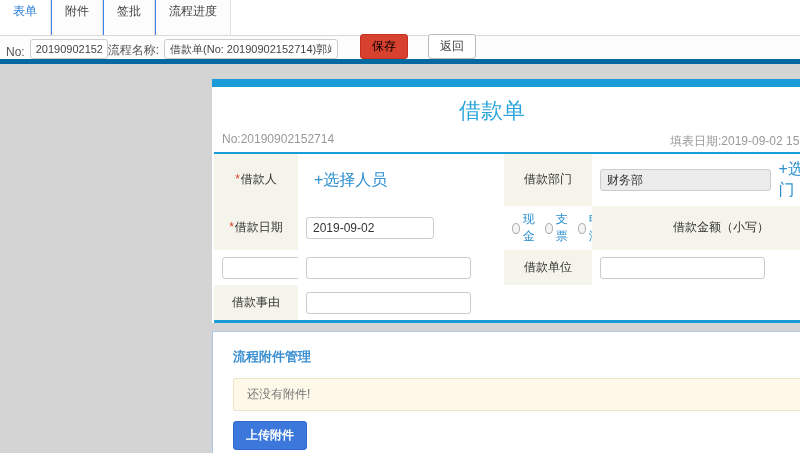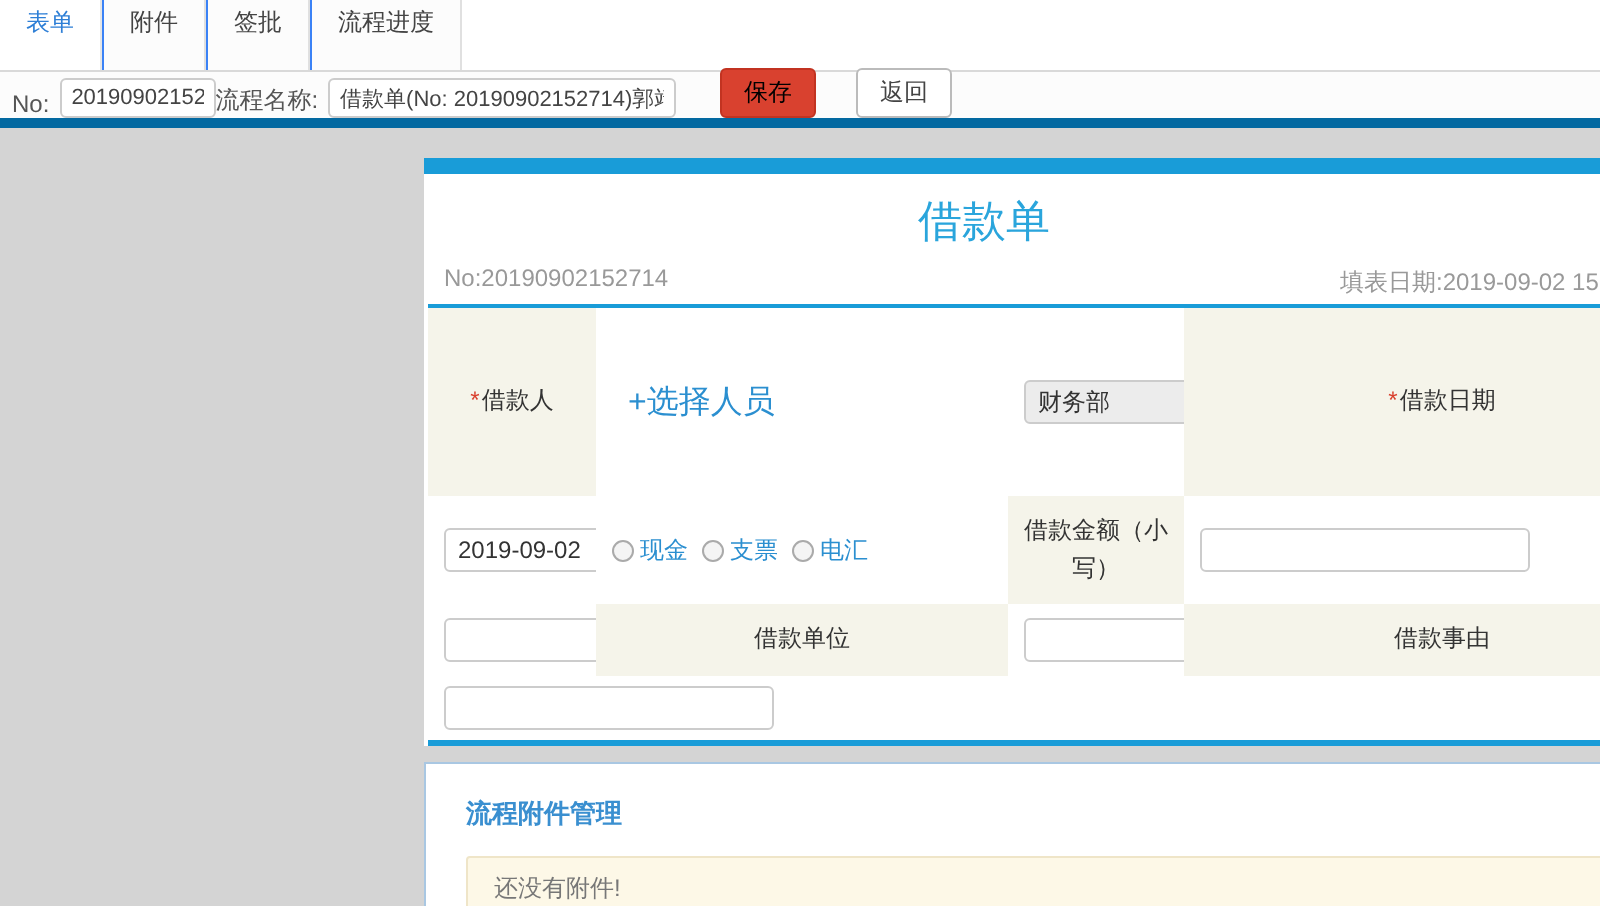--- a/index.html
+++ b/index.html
@@ -38,21 +38,21 @@
   .meta-row { position:relative; height:20px; font-size:12px; color:#999; padding:0 10px; }
   .meta-date { position:absolute; left:458px; top:1px; white-space:nowrap; }
   .ftable { display:grid; grid-template-columns:84px 206px 88px 1fr; margin:0 2px;
             border-top:2px solid #199cd8; border-bottom:3px solid #199cd8; }
   .lbl { background:#f5f4ea; display:flex; align-items:center; justify-content:center;
          text-align:center; font-size:12px; color:#333; padding:8px 5px; line-height:1.6; }
   .fld { display:flex; align-items:center; font-size:12px; padding:5px 8px; background:#fff; }
   .req { color:#d9412f; margin-right:1px; }
   .inp { height:22px; border:1px solid #ccc; border-radius:3px; font-size:12px; padding:0 6px; color:#333; background:#fff; }
   .inp.ro { background:#ececec; color:#333; }
-  .w195 { width:195px; } .w115 { width:115px; } .w165 { width:165px; }
+  .w195 { width:195px; } .w115 { width:128px; } .w165 { width:165px; }
   .pick-link { font-size:16px; color:#2b8fd0; margin-left:8px; text-decoration:none; cursor:pointer; }
   .radio-item { display:flex; align-items:center; margin-right:7px; cursor:pointer; }
   .radio-dot { width:11px; height:11px; border:1px solid #aaa; border-radius:50%; background:#f4f4f4; margin-right:3px; }
   .radio-item span { color:#2b8fd0; font-size:12px; }
 
   
   .attach-panel { margin-top:8px; background:#fff; border:1px solid #a9c7e2; padding:16px 20px 14px; }
   .h-blue { font-size:13px; font-weight:bold; color:#3a8fd0; margin-bottom:12px; }
   .alert { background:#fdf8e7; border:1px solid #efe5c8; font-size:12px; color:#777;
            padding:7px 13px; border-radius:2px; }
@@ -92,20 +92,23 @@
 
       <div class="ftable">
 
         <div class="lbl">
             <span class="req">*</span>
             <span>借款人</span>
           </div>
         <div class="fld">
           <a class="pick-link">+选择人员</a>
         </div>
+        <div class="lbl">
+            <span>借款部门</span>
+          </div>
         <div class="fld">
           <input class="inp ro w195" readonly="" value="财务部" style="">
           <a class="pick-link">+选择部门</a>
         </div>
 
         <div class="lbl">
             <span class="req">*</span>
             <span>借款日期</span>
           </div>
         <div class="fld">

